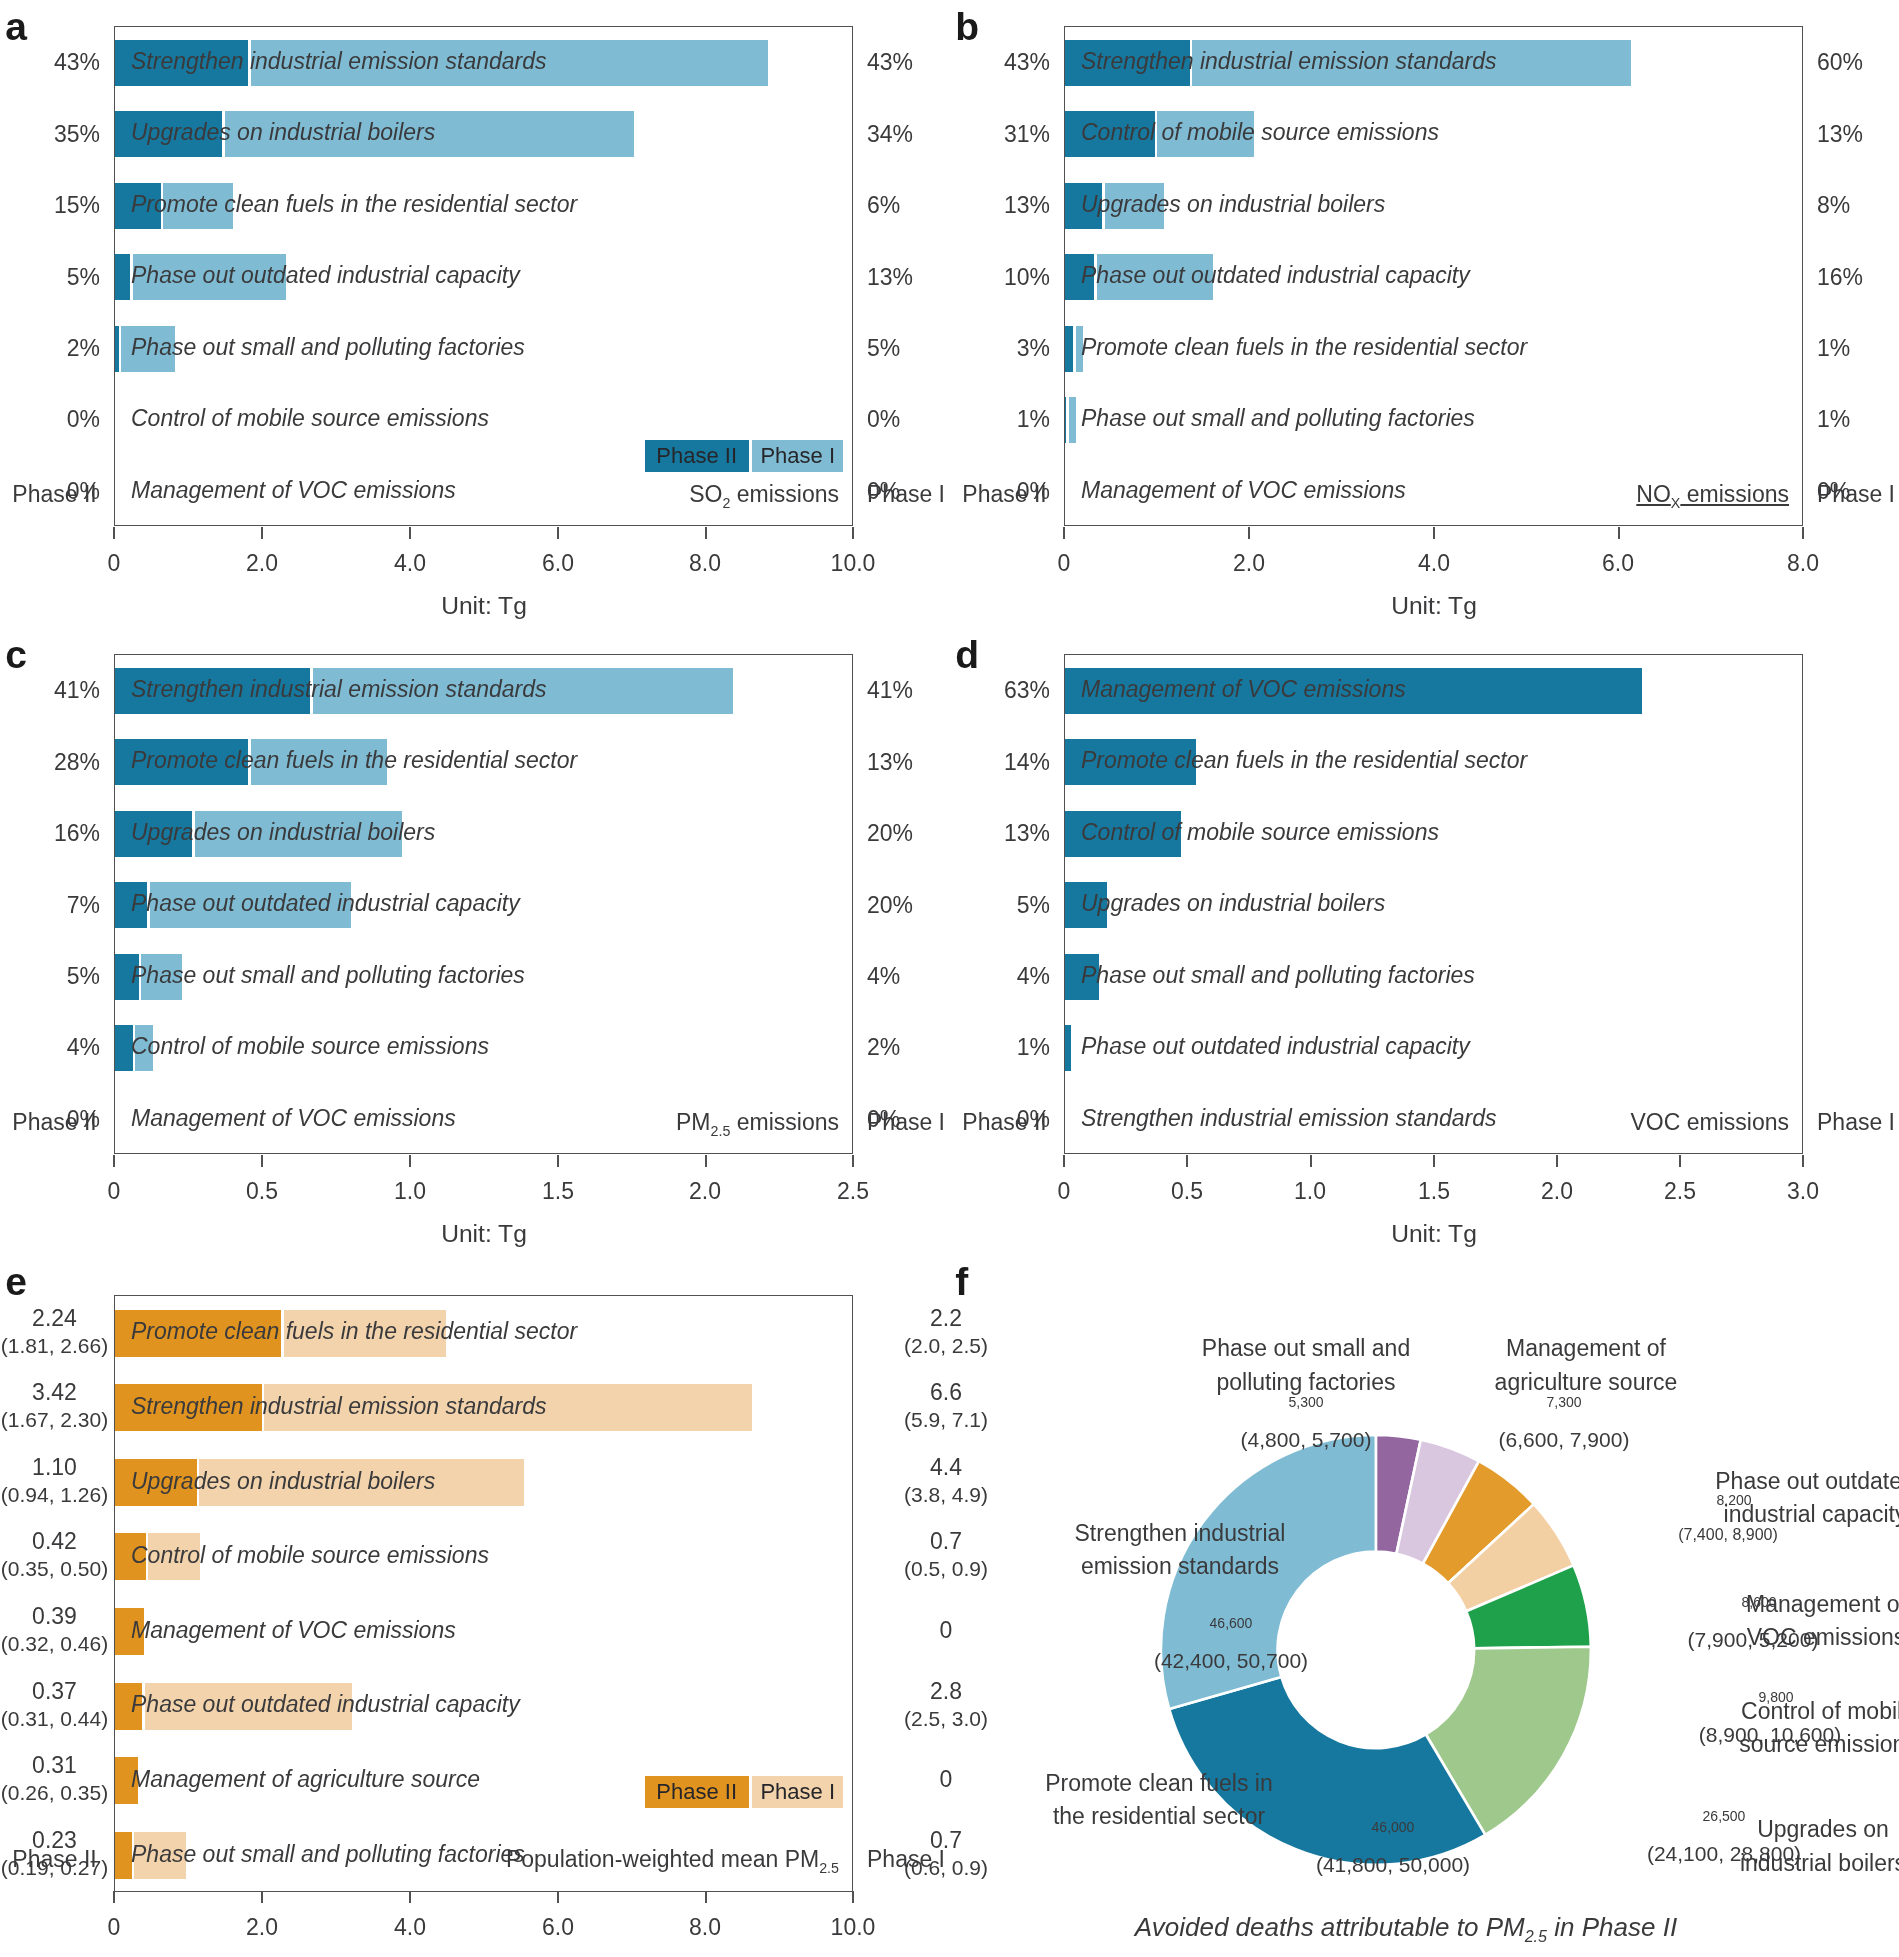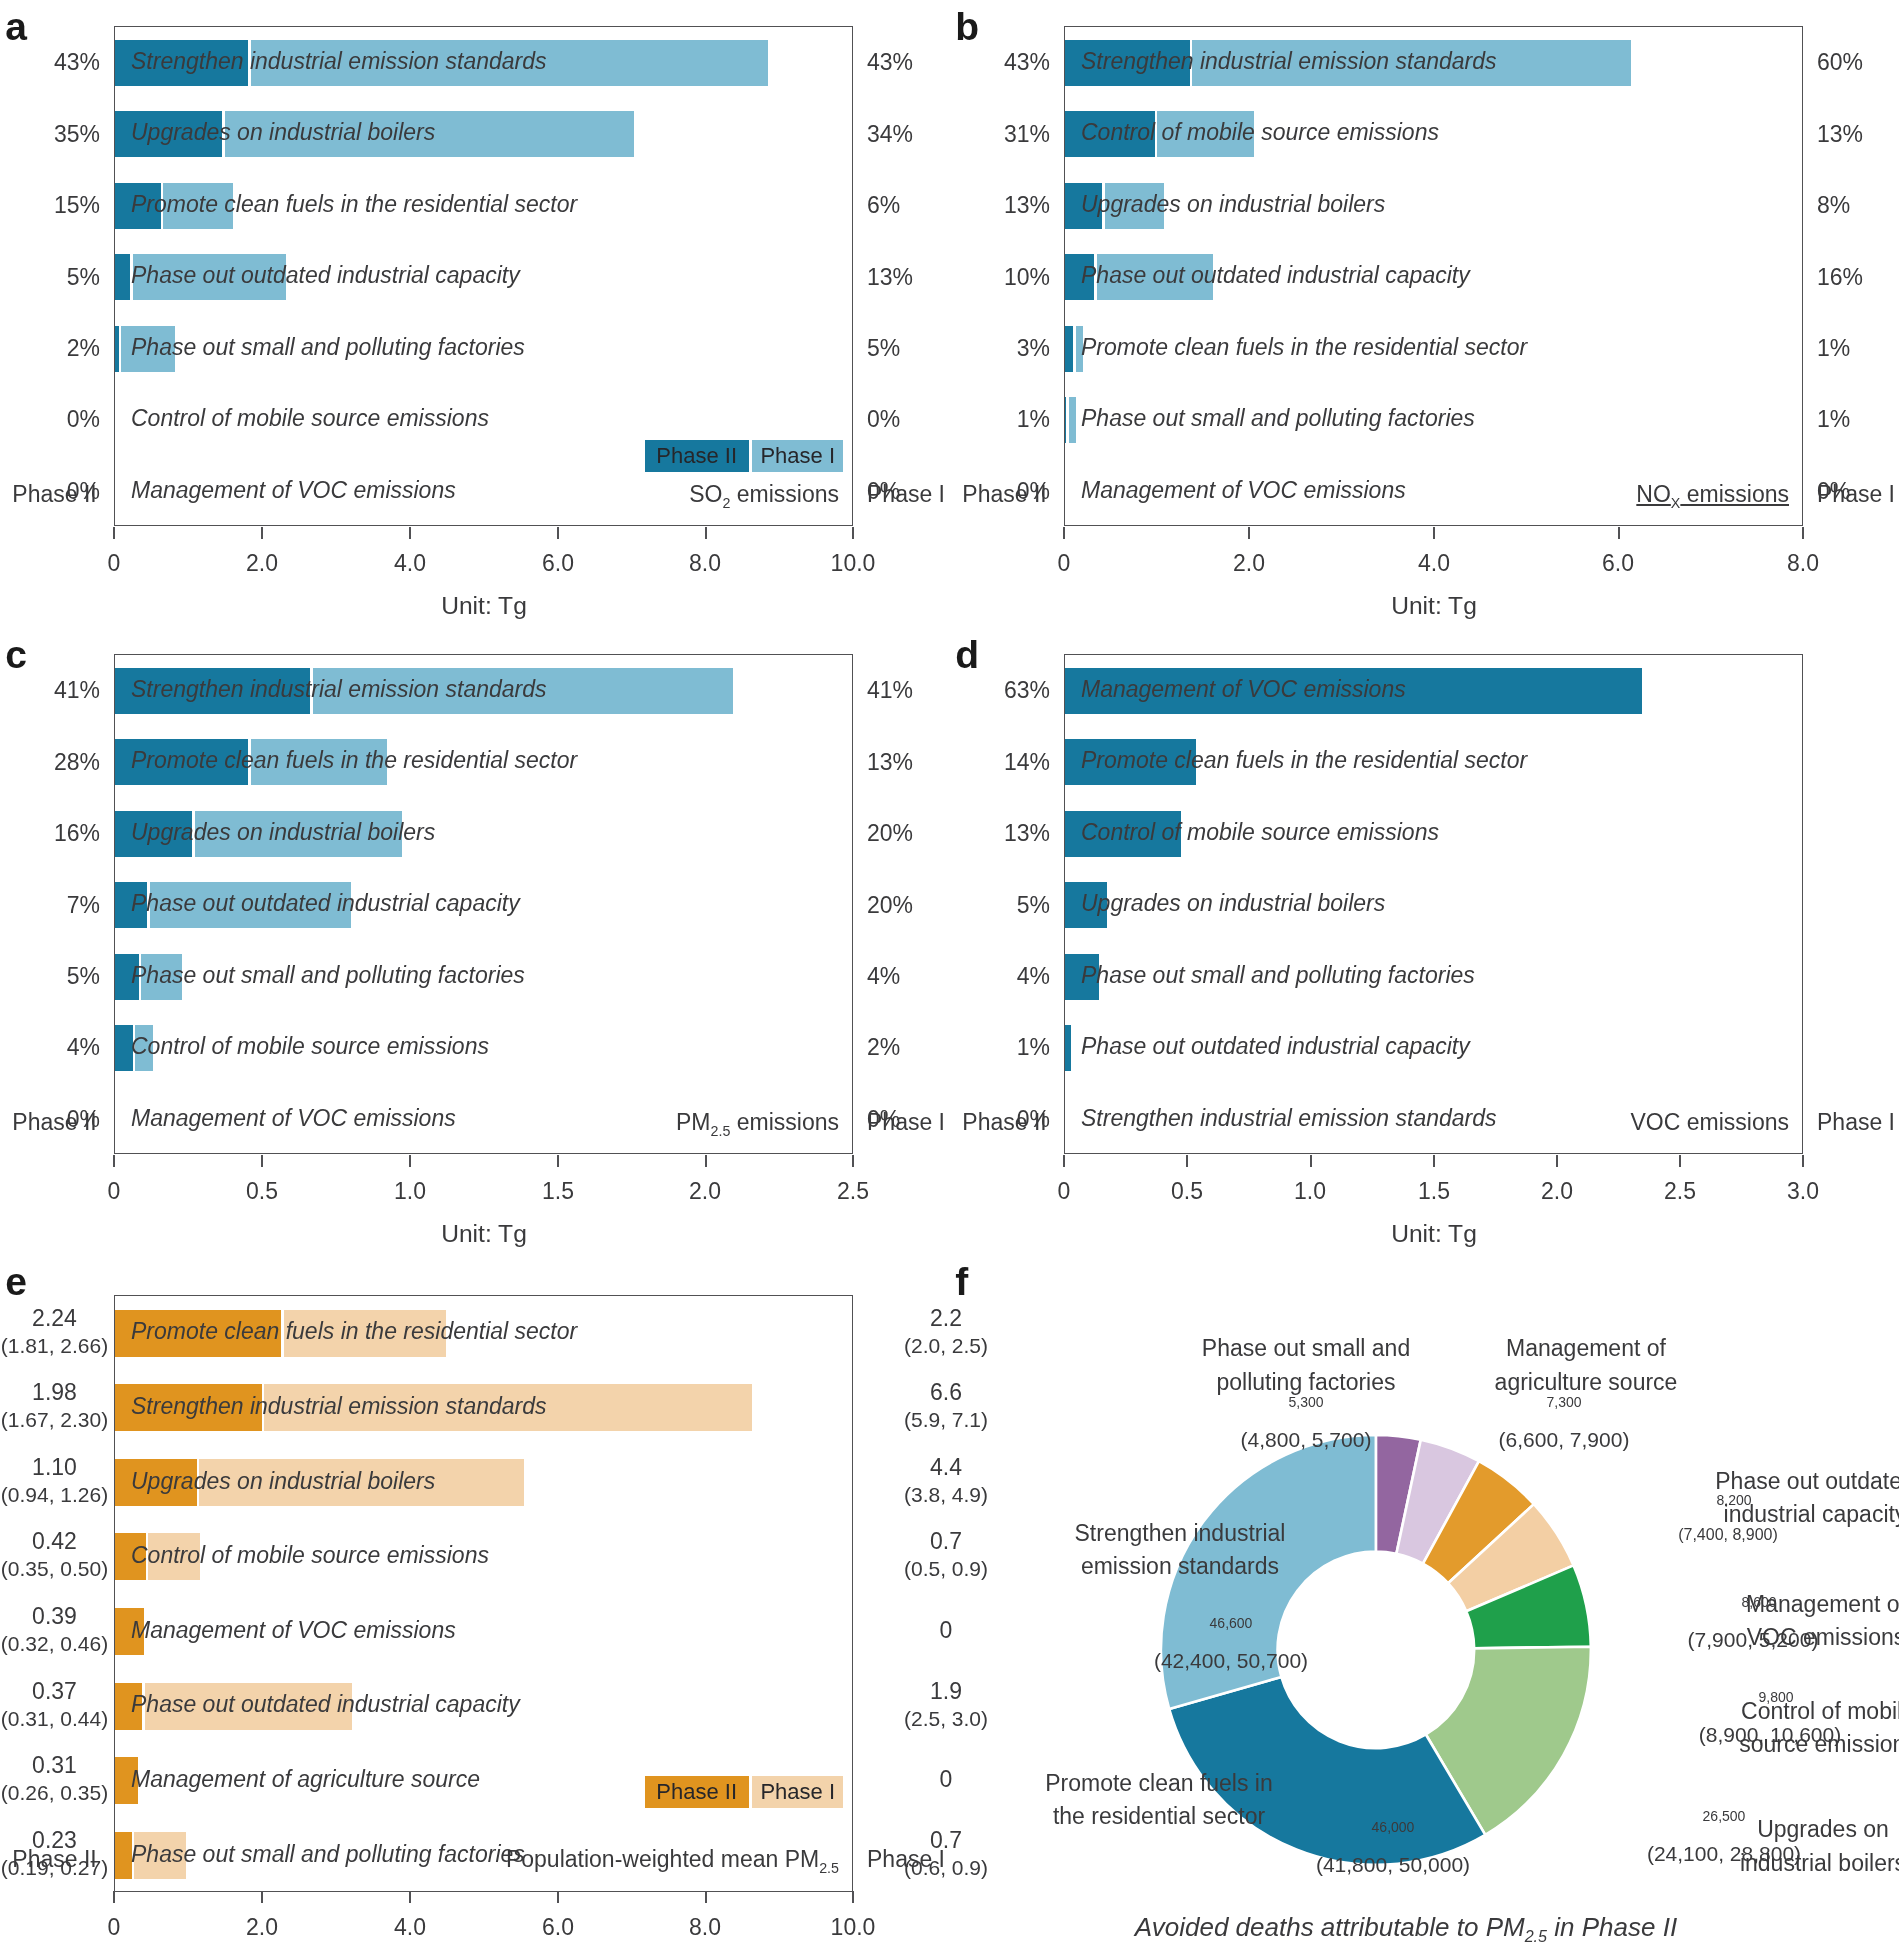--- a/index.html
+++ b/index.html
@@ -270,21 +270,21 @@
       </div>
       <div class="valblock" style="left: 0px; top: 50px; width: 109px;">
         <div class="v">2.24</div>
         <div class="ci">(1.81, 2.66)</div>
       </div>
       <div class="valblock" style="left: 858px; top: 50px; width: 176px;">
         <div class="v">2.2</div>
         <div class="ci">(2.0, 2.5)</div>
       </div>
       <div class="valblock" style="left: 0px; top: 124px; width: 109px;">
-        <div class="v">1.98</div>
+        <div class="v">3.42</div>
         <div class="ci">(1.67, 2.30)</div>
       </div>
       <div class="valblock" style="left: 858px; top: 124px; width: 176px;">
         <div class="v">6.6</div>
         <div class="ci">(5.9, 7.1)</div>
       </div>
       <div class="valblock" style="left: 0px; top: 199px; width: 109px;">
         <div class="v">1.10</div>
         <div class="ci">(0.94, 1.26)</div>
       </div>
@@ -305,21 +305,21 @@
         <div class="ci">(0.32, 0.46)</div>
       </div>
       <div class="valblock" style="left: 858px; top: 362px; width: 176px;">
         <div class="v">0</div>
       </div>
       <div class="valblock" style="left: 0px; top: 423px; width: 109px;">
         <div class="v">0.37</div>
         <div class="ci">(0.31, 0.44)</div>
       </div>
       <div class="valblock" style="left: 858px; top: 423px; width: 176px;">
-        <div class="v">1.9</div>
+        <div class="v">2.8</div>
         <div class="ci">(2.5, 3.0)</div>
       </div>
       <div class="valblock" style="left: 0px; top: 497px; width: 109px;">
         <div class="v">0.31</div>
         <div class="ci">(0.26, 0.35)</div>
       </div>
       <div class="valblock" style="left: 858px; top: 511px; width: 176px;">
         <div class="v">0</div>
       </div>
       <div class="valblock" style="left: 0px; top: 572px; width: 109px;">

